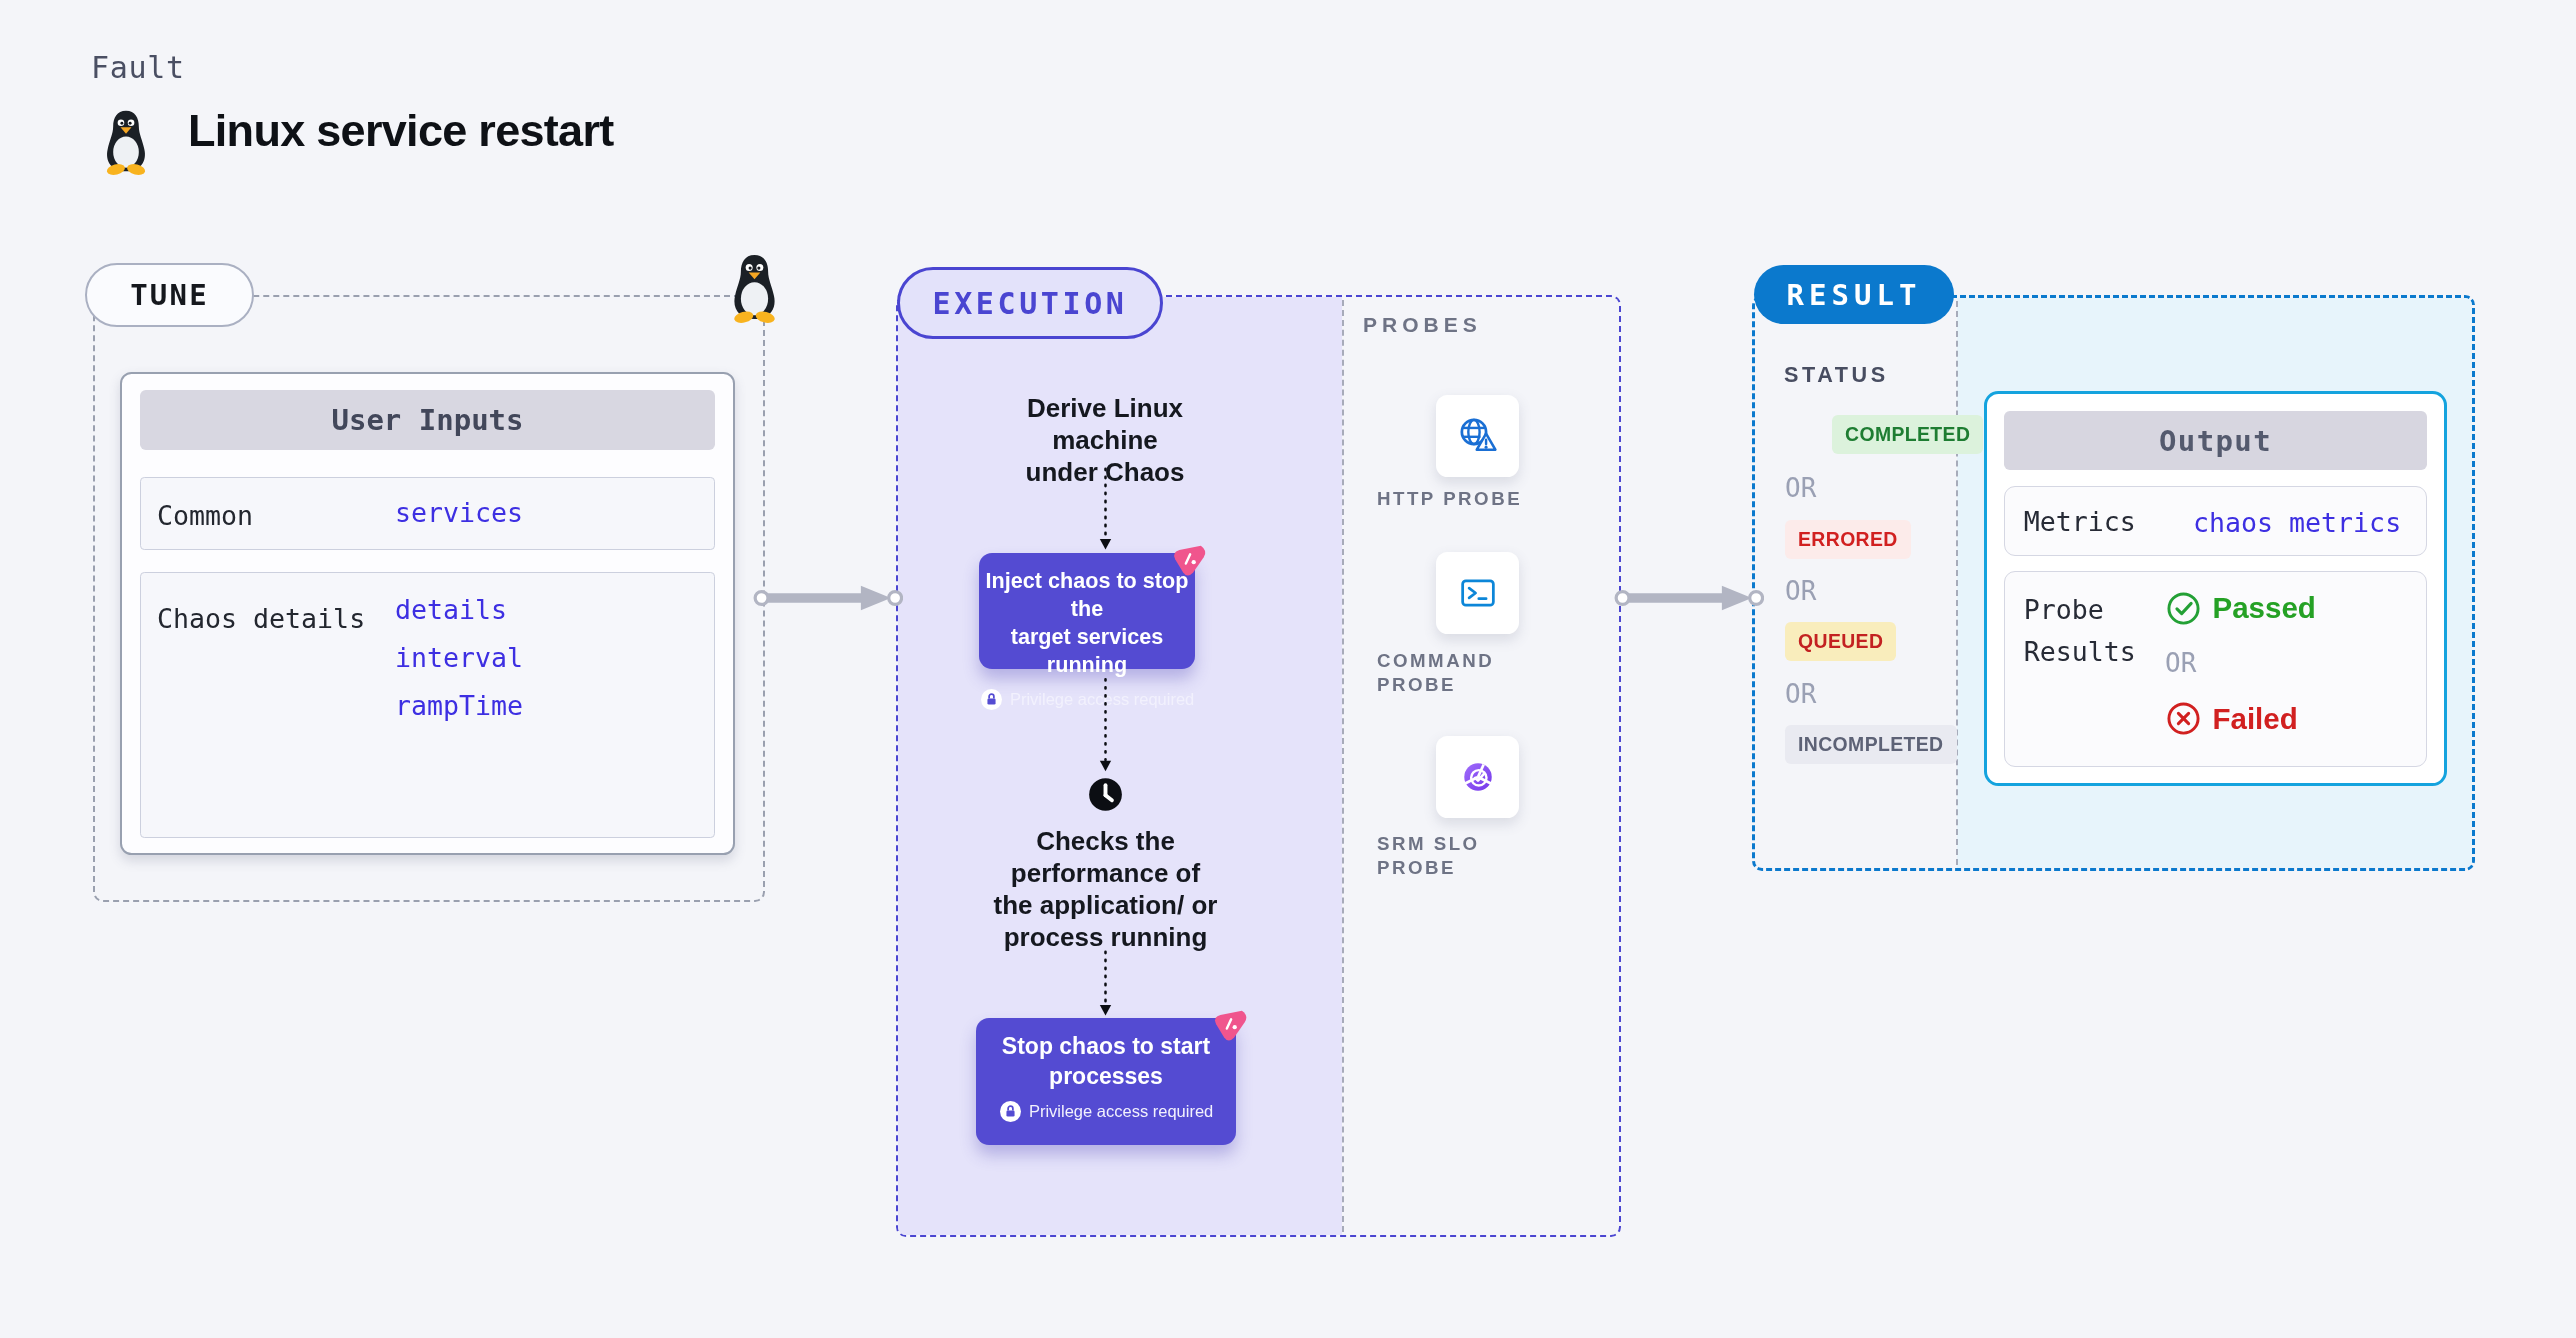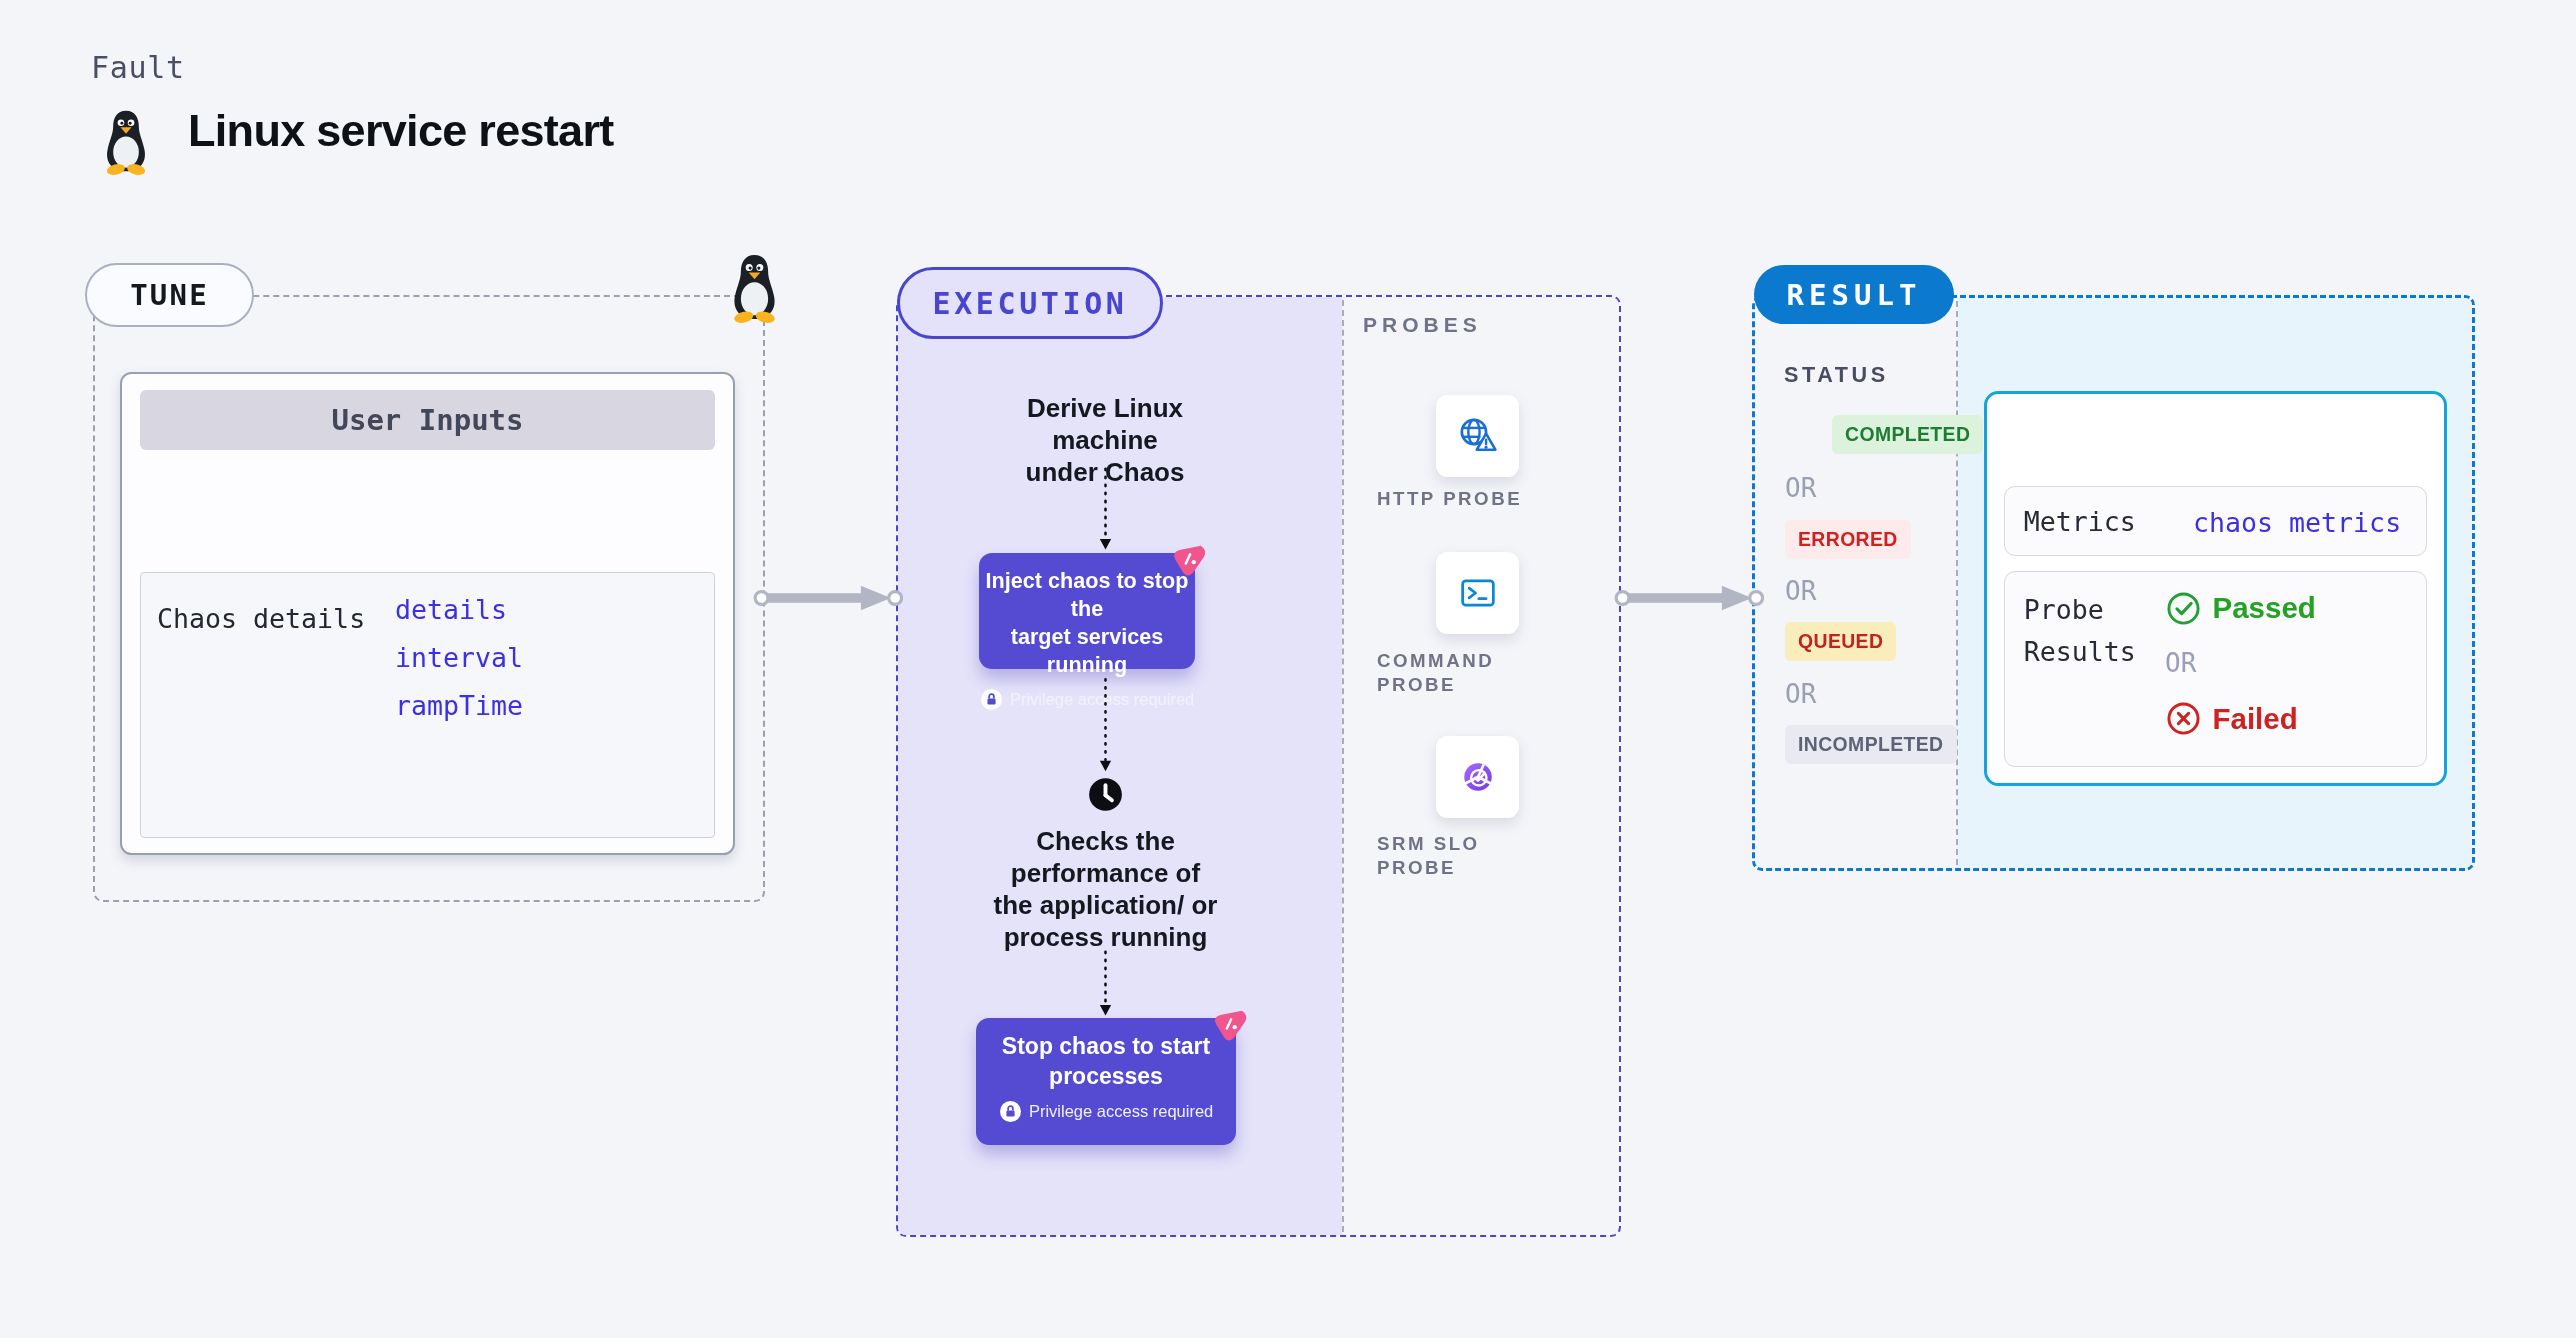--- a/index.html
+++ b/index.html
@@ -133,20 +133,26 @@
         <circle cx="25.5" cy="15.5" r="1.6" fill="#14181d"></circle>
         <circle cx="34.5" cy="15.5" r="1.6" fill="#14181d"></circle>
         <path d="M24 20 L36 20 L30 27 Z" fill="#f5a623"></path>
         <ellipse cx="19" cy="66" rx="10" ry="5.5" fill="#f8b31f" transform="rotate(-14 19 66)"></ellipse>
         <ellipse cx="41" cy="66" rx="10" ry="5.5" fill="#f8b31f" transform="rotate(14 41 66)"></ellipse>
       </svg>
   </div>
 
   <div class="abs ui-card mono">
     <div class="ui-header mono">User Inputs</div>
+    <div class="ui-row ui-row1">
+      <div class="ui-label mono" style="top:21.6px;">Common</div>
+      <div class="links" style="top:10.8px;">
+        <a class="link mono">services</a>
+      </div>
+    </div>
     <div class="ui-row ui-row2">
       <div class="ui-label mono" style="top:30px;">Chaos details</div>
       <div class="links" style="top:13px;">
         <a class="link mono">details</a>
         <a class="link mono">interval</a>
         <a class="link mono">rampTime</a>
       </div>
     </div>
   </div>
 
@@ -331,20 +337,21 @@
   <div class="abs status-title sans">STATUS</div>
   <div class="abs badge success sans" style="left:1832px;top:415px;">COMPLETED</div>
   <div class="abs or-text mono" style="left:1785px;top:473px;">OR</div>
   <div class="abs badge error sans" style="left:1785px;top:520px;">ERRORED</div>
   <div class="abs or-text mono" style="left:1785px;top:576px;">OR</div>
   <div class="abs badge warning sans" style="left:1785px;top:622px;">QUEUED</div>
   <div class="abs or-text mono" style="left:1785px;top:679px;">OR</div>
   <div class="abs badge muted sans" style="left:1785px;top:725px;">INCOMPLETED</div>
 
   <div class="abs output-card mono">
+    <div class="output-header mono">Output</div>
     <div class="output-row metrics-row">
       <div class="output-label mono" style="top:13.7px;">Metrics</div>
       <a class="metrics-value mono">chaos metrics</a>
     </div>
     <div class="output-row presults-row">
       <div class="output-label mono" style="top:17px;">
         <span>Probe</span><br>
         <span>Results</span>
       </div>
       <div class="pr-line pr-passed">

